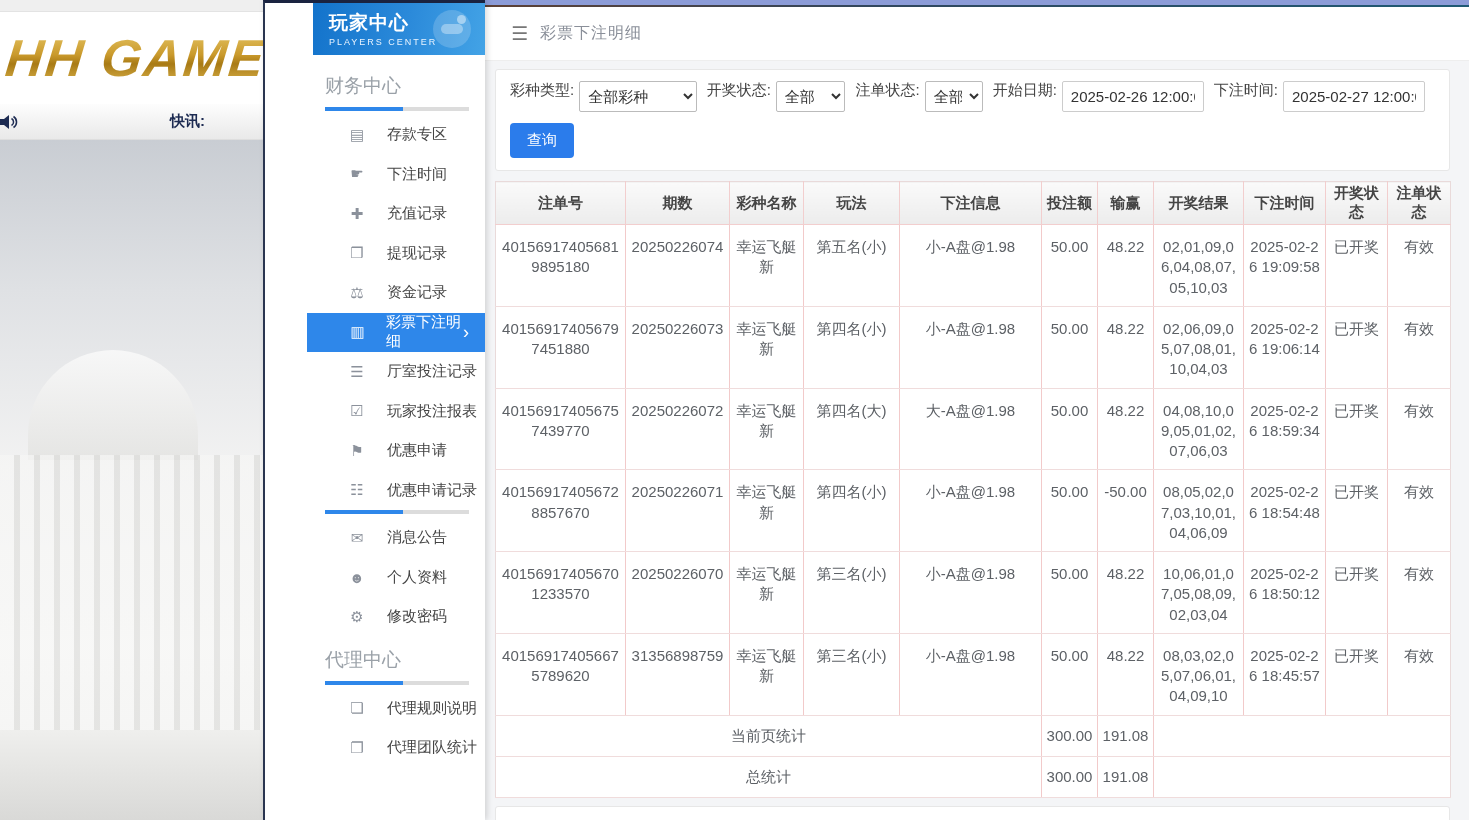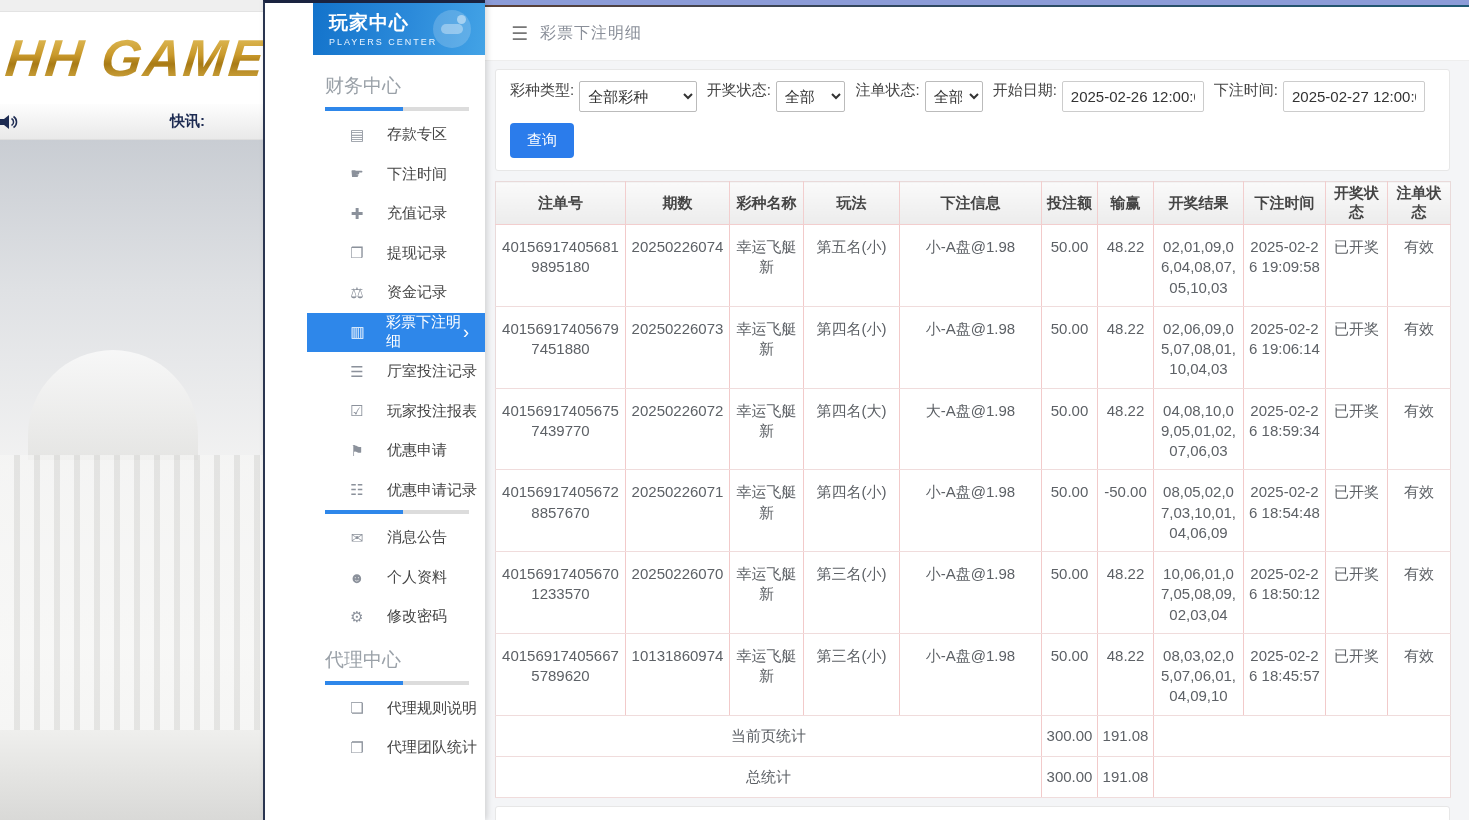--- a/index.html
+++ b/index.html
@@ -318,21 +318,21 @@
               <td>小-A盘@1.98</td>
               <td>50.00</td>
               <td>48.22</td>
               <td>10,06,01,07,05,08,09,02,03,04</td>
               <td>2025-02-26 18:50:12</td>
               <td>已开奖</td>
               <td>有效</td>
             </tr>
             <tr>
               <td>401569174056675789620</td>
-              <td>10131860974</td>
+              <td>31356898759</td>
               <td>幸运飞艇新</td>
               <td>第三名(小)</td>
               <td>小-A盘@1.98</td>
               <td>50.00</td>
               <td>48.22</td>
               <td>08,03,02,05,07,06,01,04,09,10</td>
               <td>2025-02-26 18:45:57</td>
               <td>已开奖</td>
               <td>有效</td>
             </tr>

